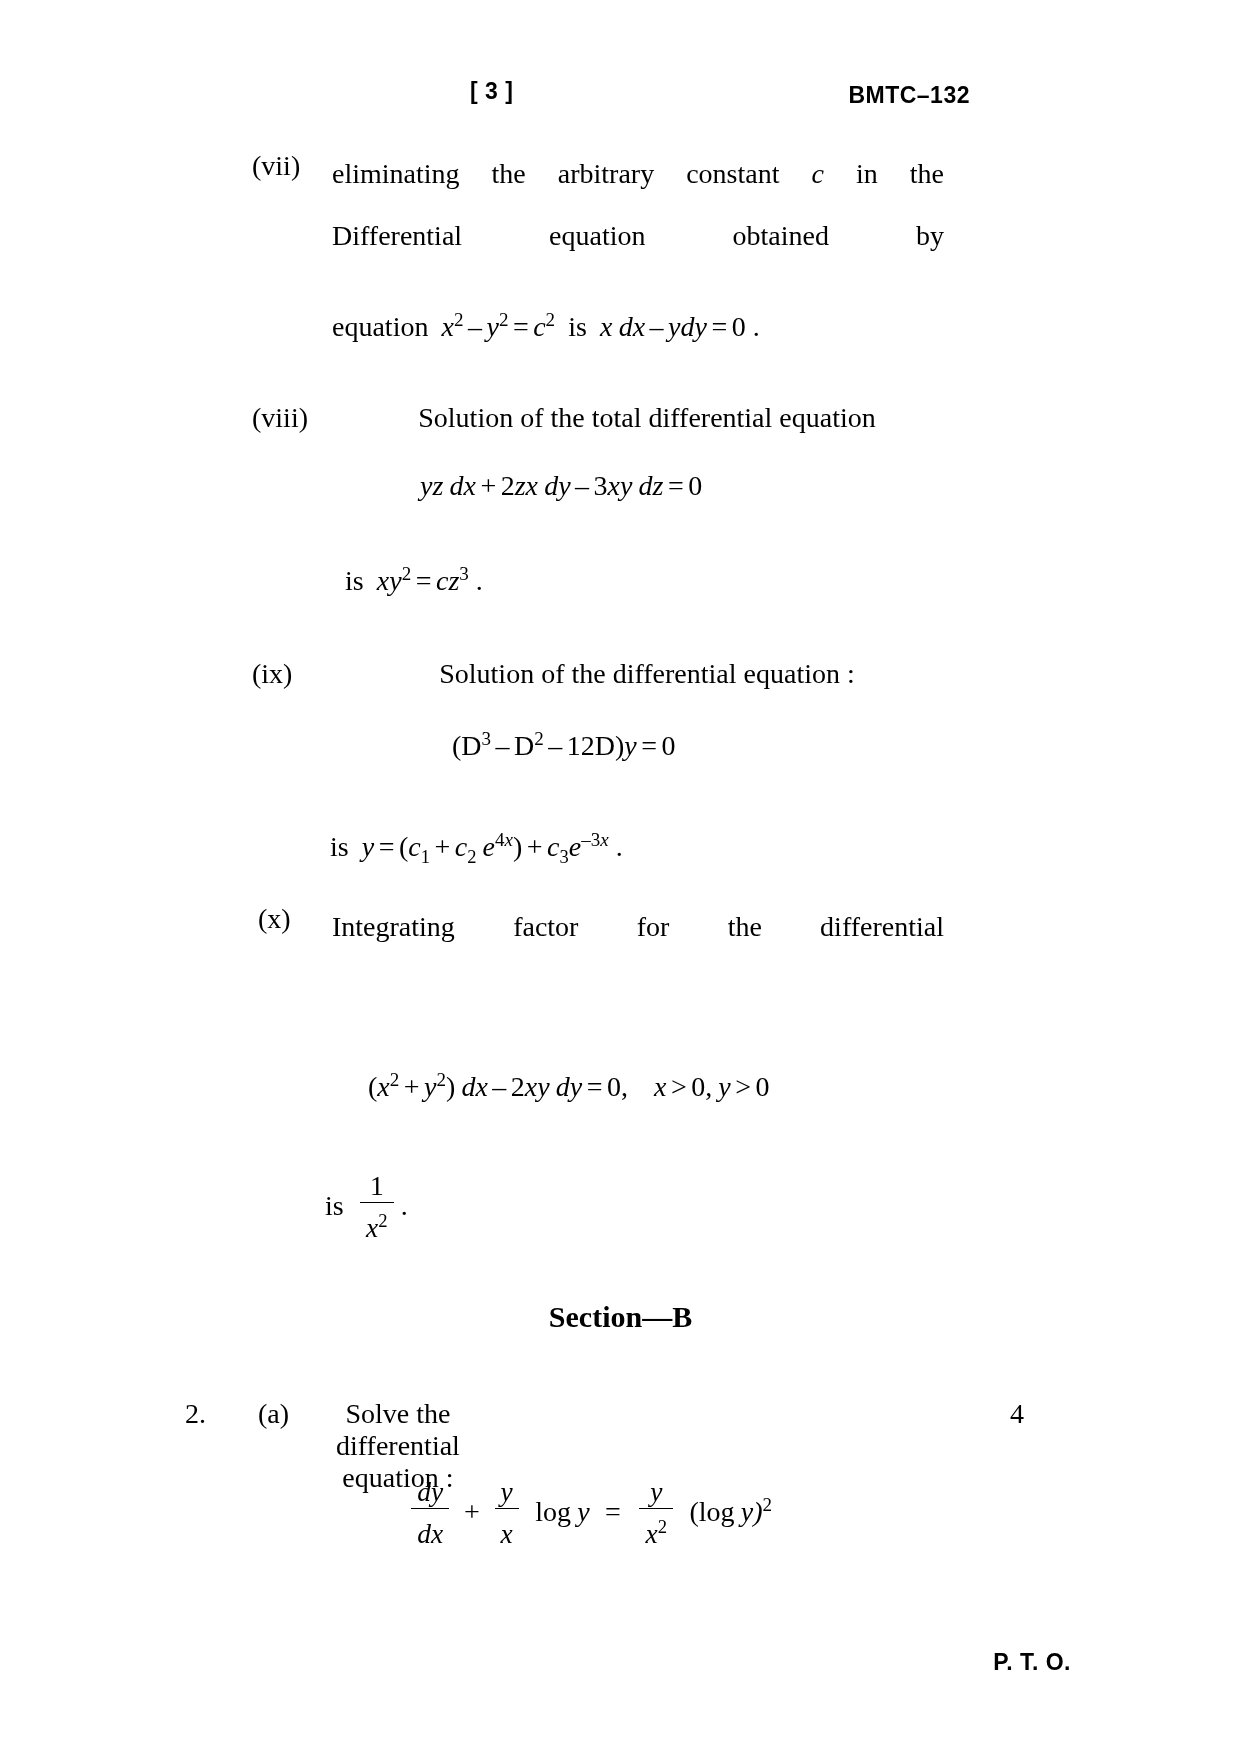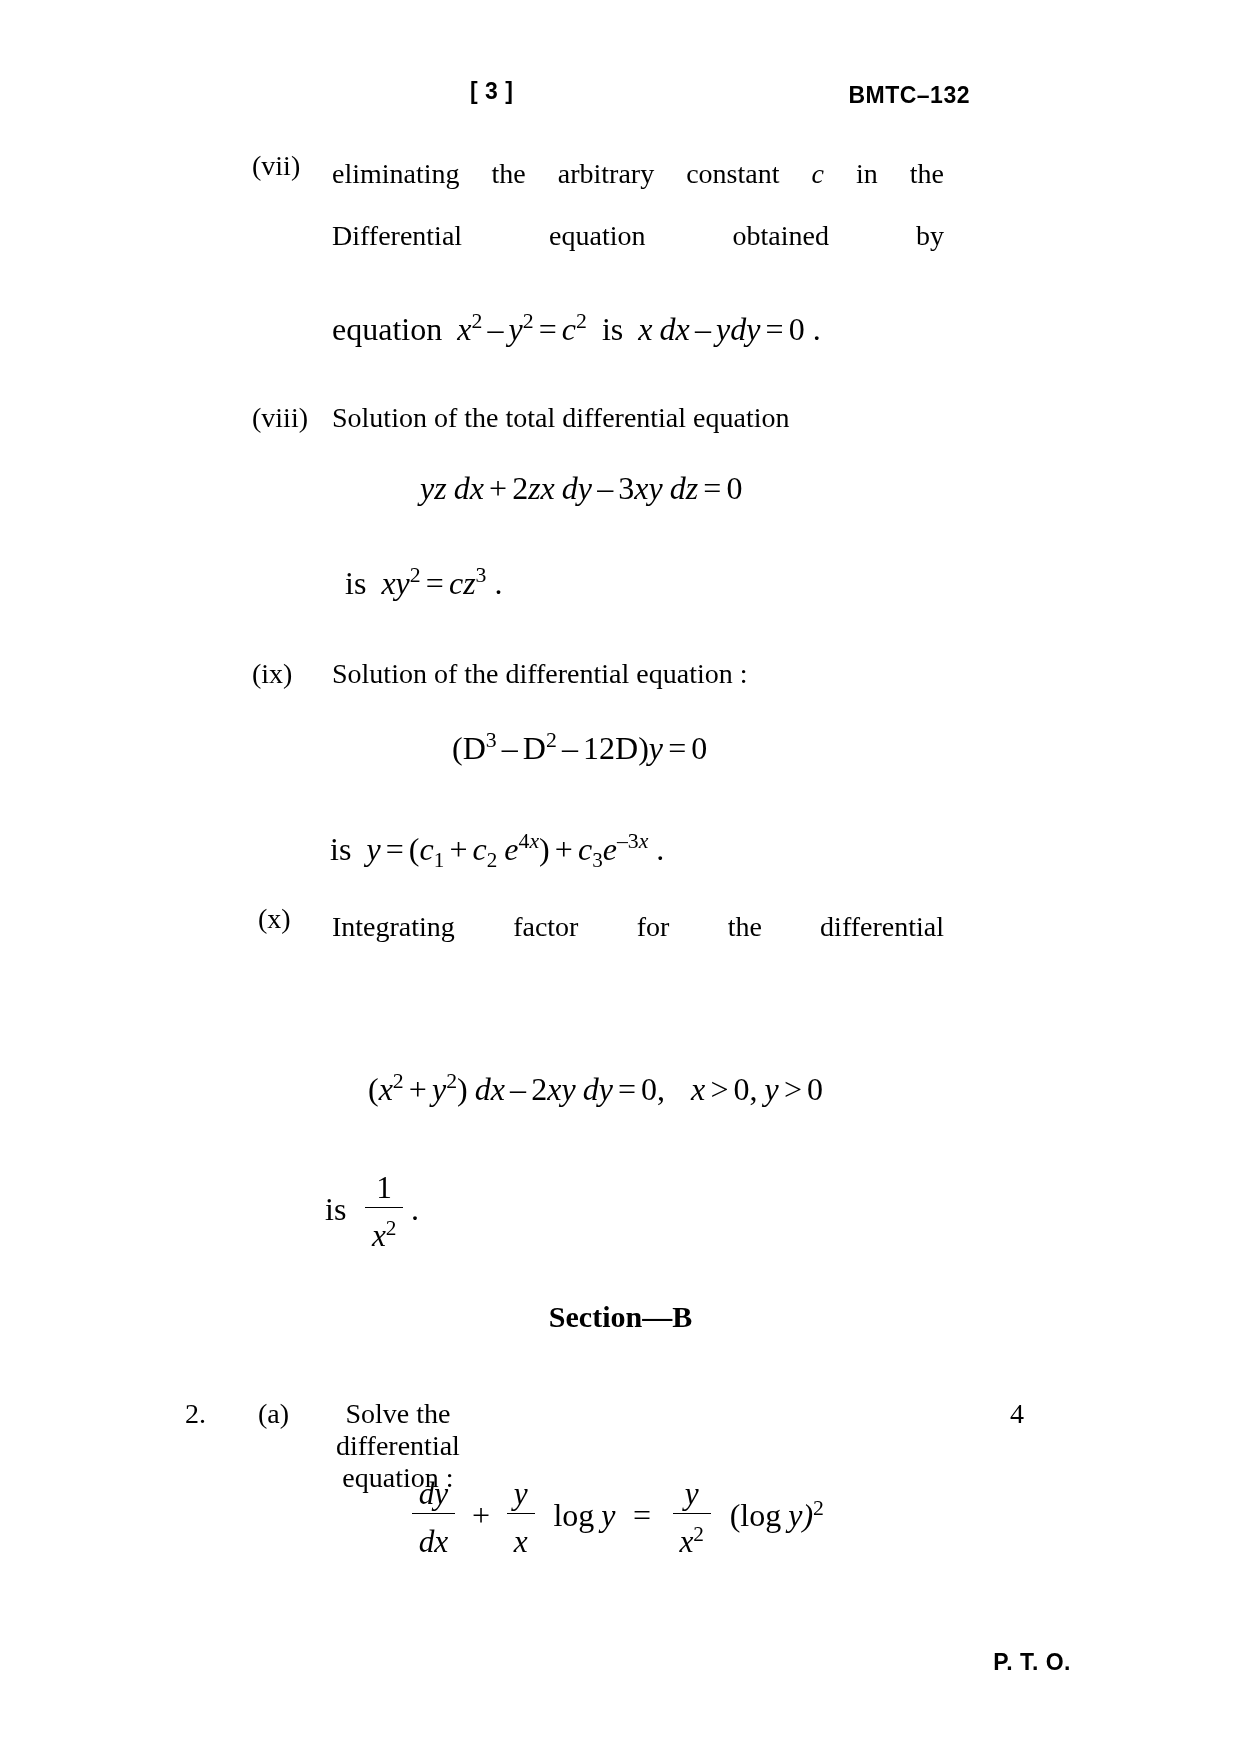--- a/index.html
+++ b/index.html
@@ -58,37 +58,37 @@
     position: absolute;
     font-size: 28px;
     line-height: 1.0;
   }
   .body-text {
     position: absolute;
     font-size: 28px;
     line-height: 62px;
     text-align: justify;
   }
-  .body-text.nojust { text-align: left; }
+  .body-text.nojust { text-align: center; }
 
   
   .jline {
     display: block;
     text-align: justify;
     text-align-last: justify;
     white-space: normal;
   }
   .jline.last {
     text-align: left;
     text-align-last: left;
   }
 
   .display-eq {
     position: absolute;
-    font-size: 32px;
+    font-size: 28px;
     line-height: 1.0;
     white-space: nowrap;
   }
 
   
   .mi { font-style: italic; font-family: "Liberation Serif","DejaVu Serif",serif; }
   .mn { font-style: normal; }
   .mr { font-style: normal; }
   sup.ex {
     font-size: 0.68em;

